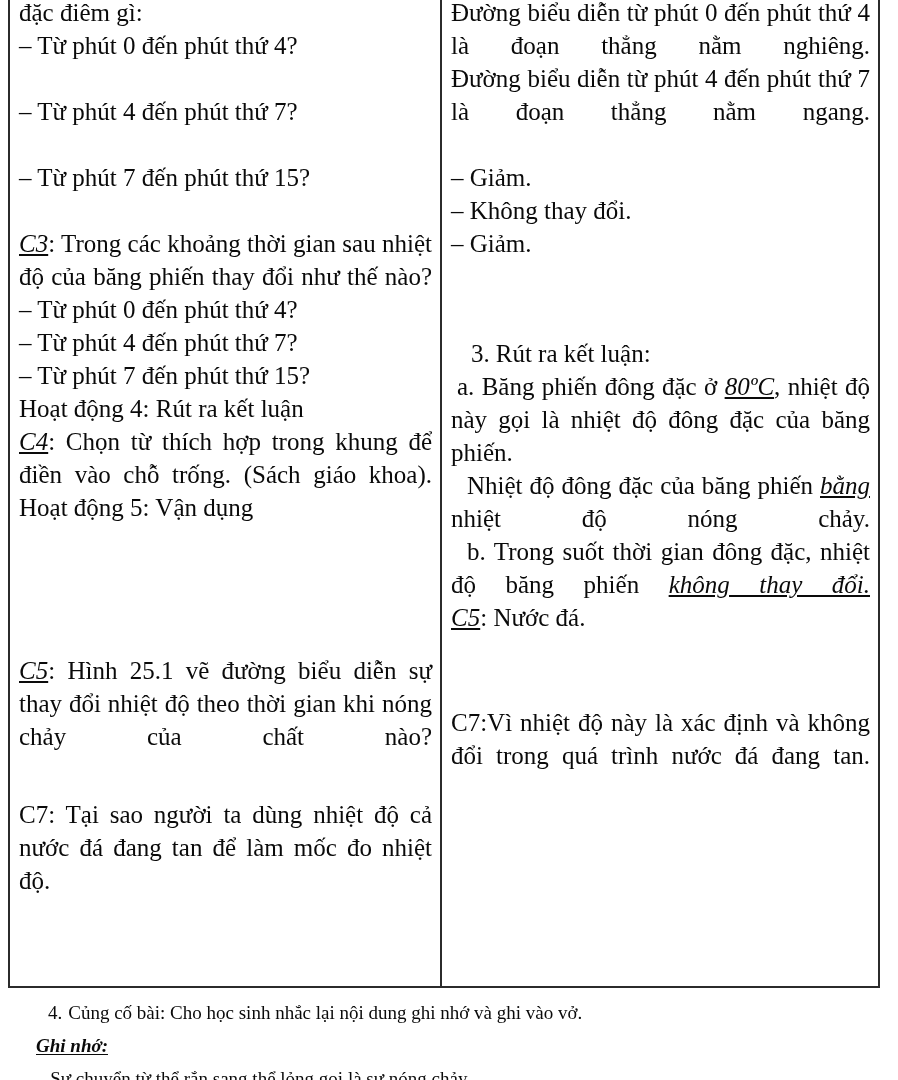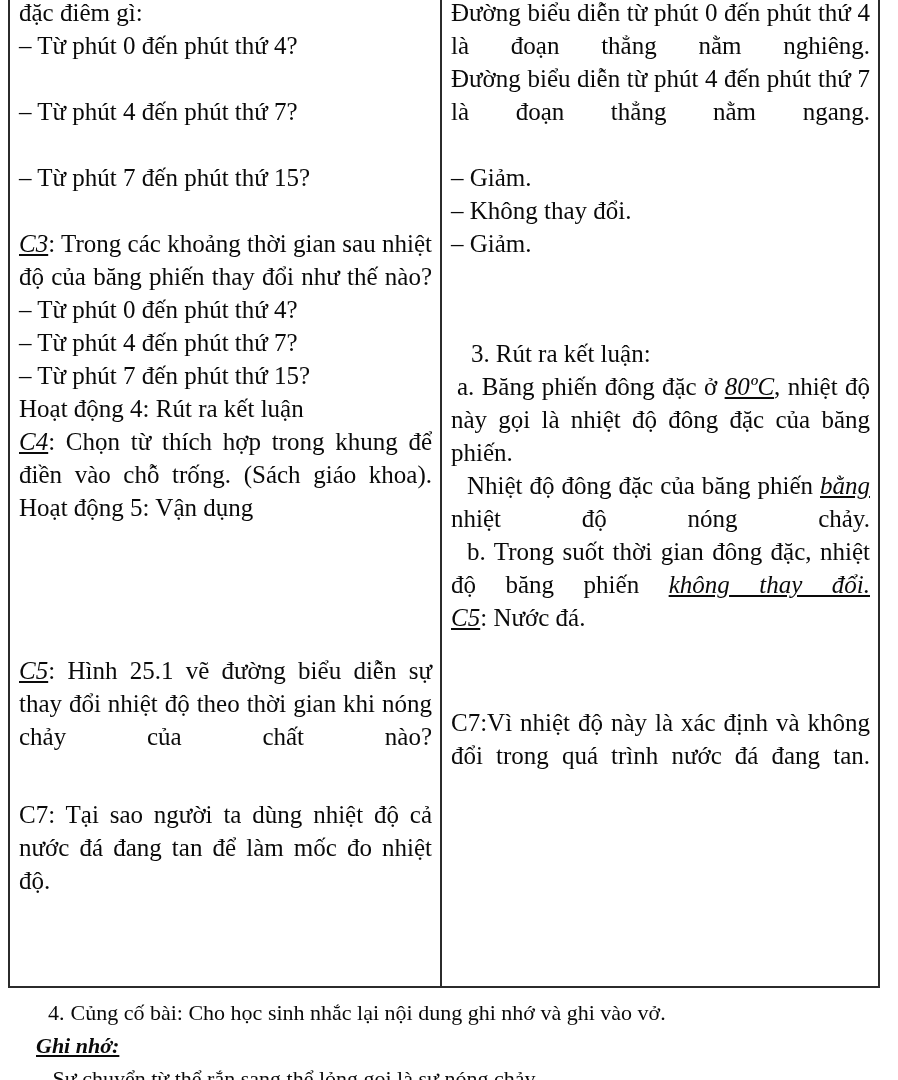--- a/index.html
+++ b/index.html
@@ -86,21 +86,21 @@
   .spacer-130 { height: 130px; }
 
   
   .footer {
     position: absolute;
     left: 8px;
     top: 996px;
     width: 880px;
   }
   .footer .f-line {
-    font-size: 22px;
+    font-size: 19px;
     line-height: 33px;
     margin: 0;
     white-space: nowrap;
   }
   .f-indent { padding-left: 40px; }
   .f-indent2 { padding-left: 28px; }
   .f-dash { padding-left: 28px; }
 
   .num-prefix { margin-right: 6px; }
 </style>

